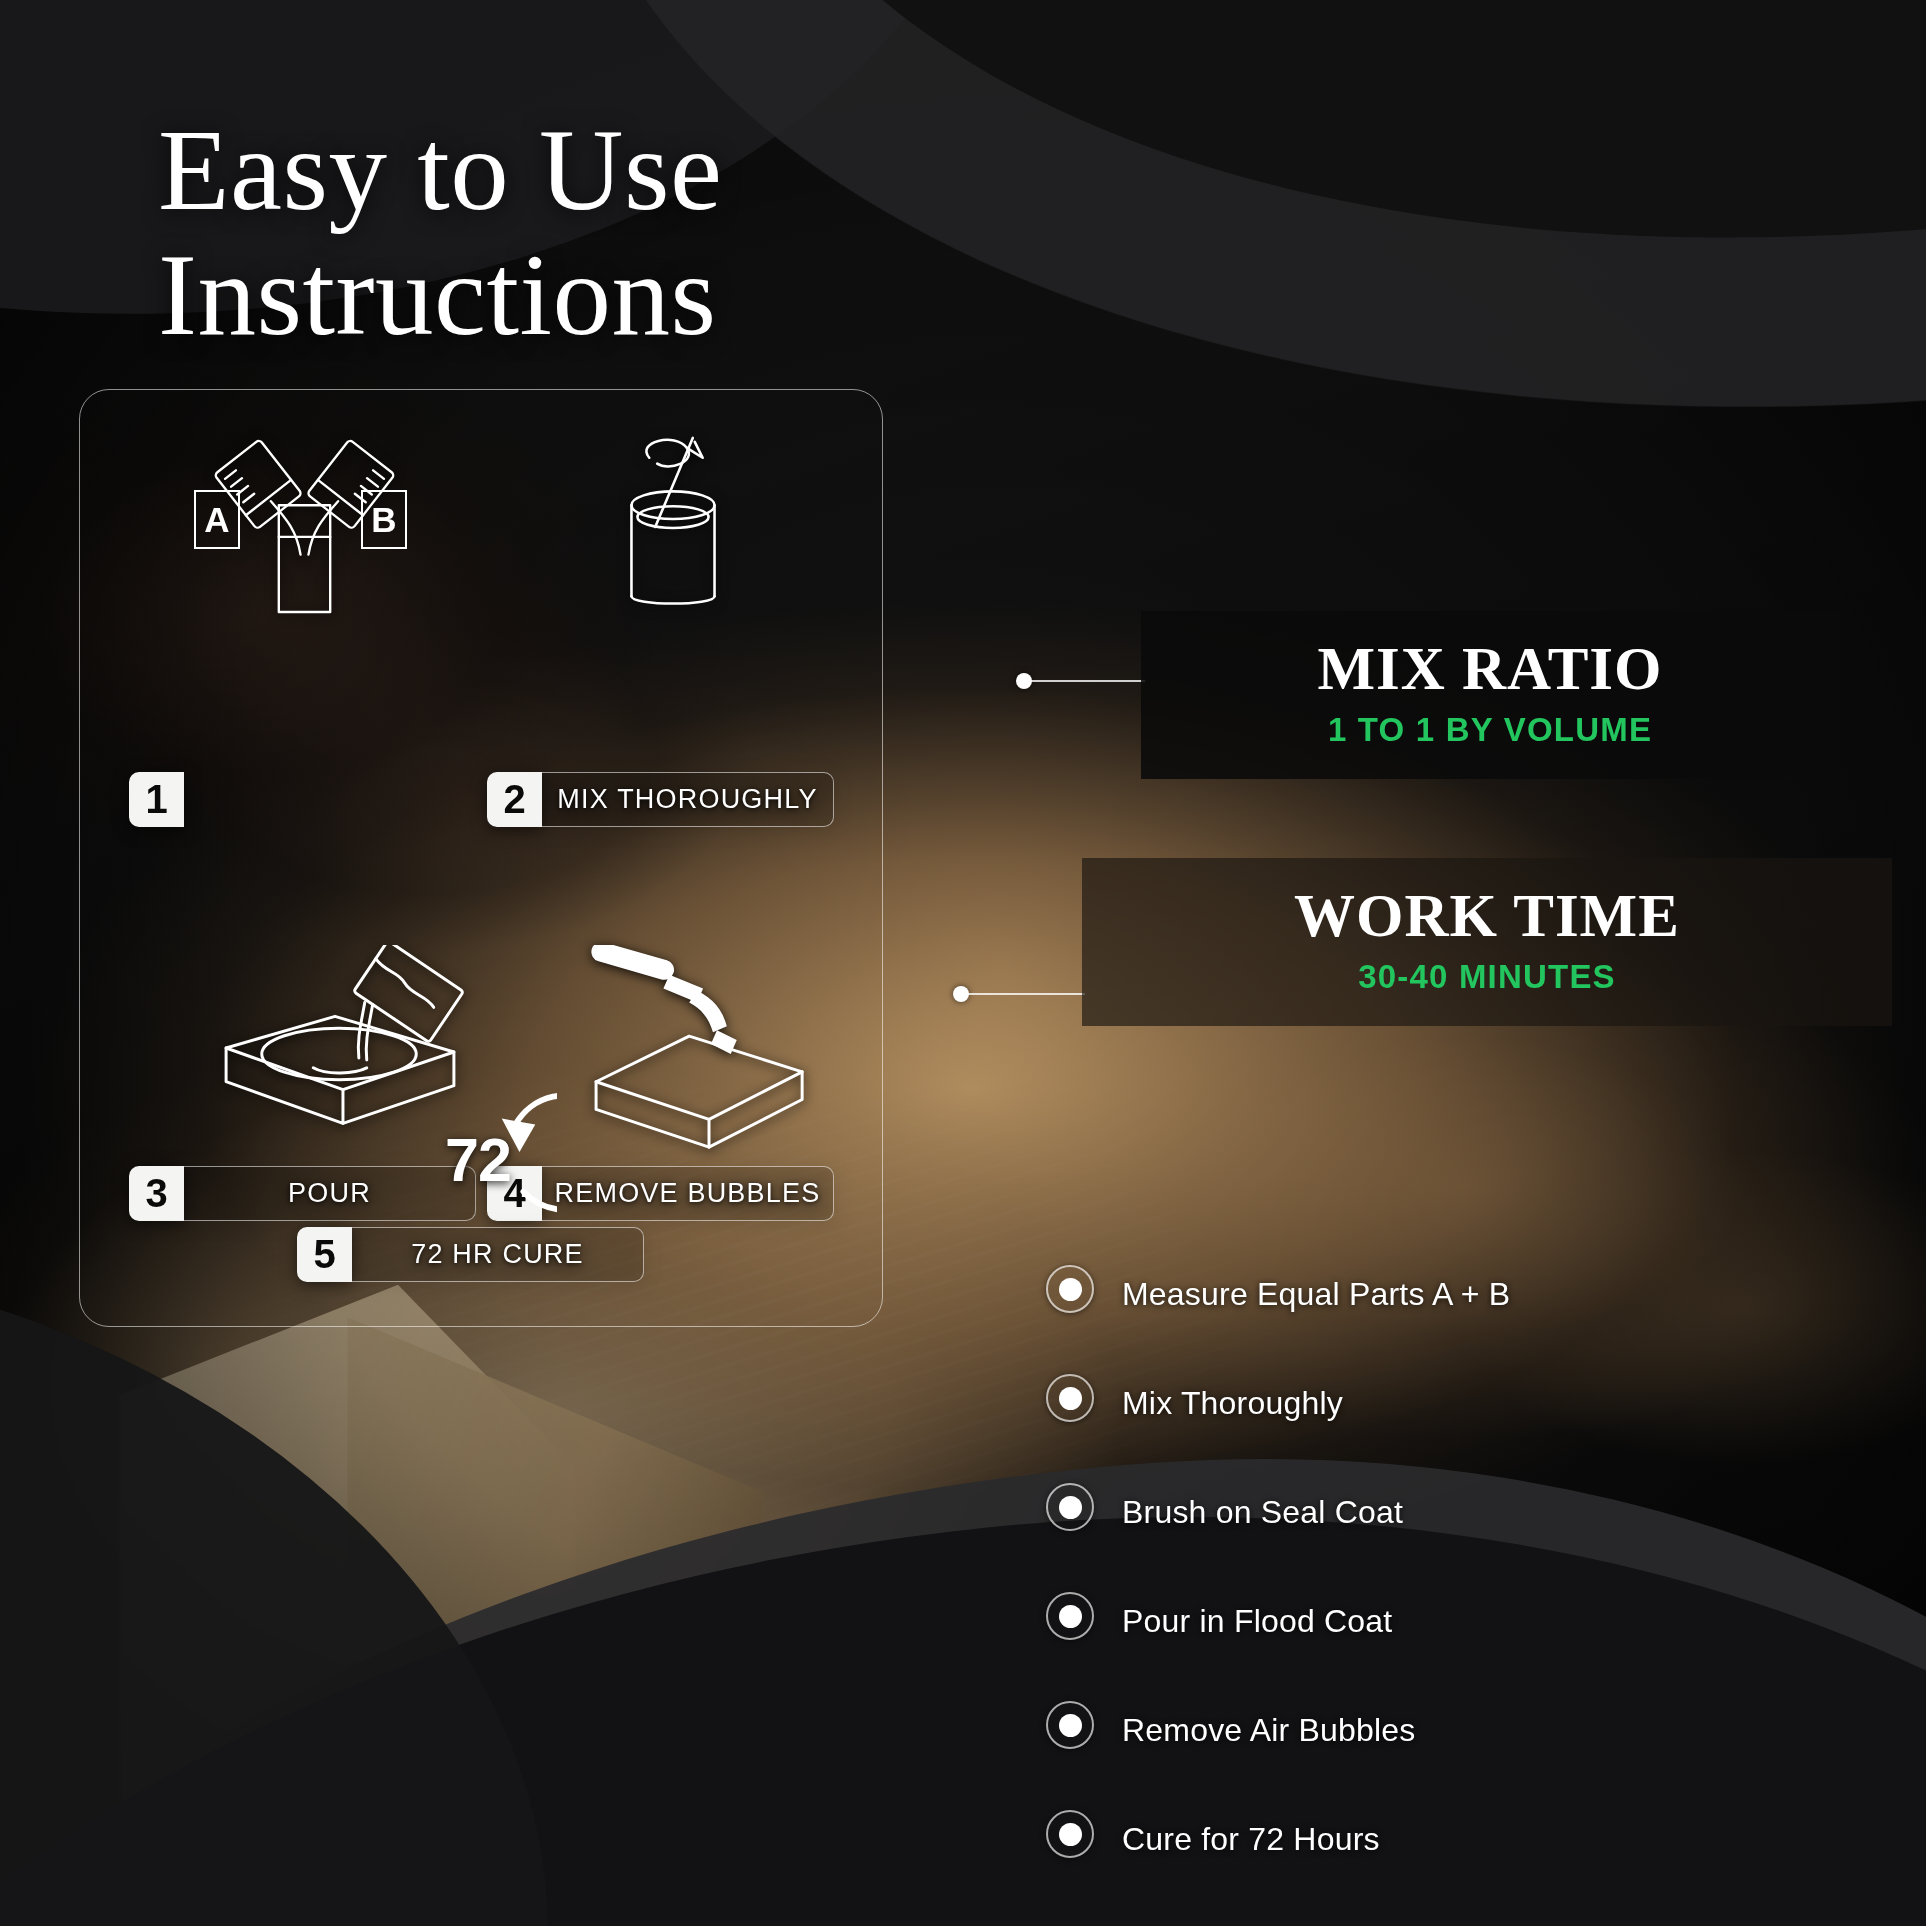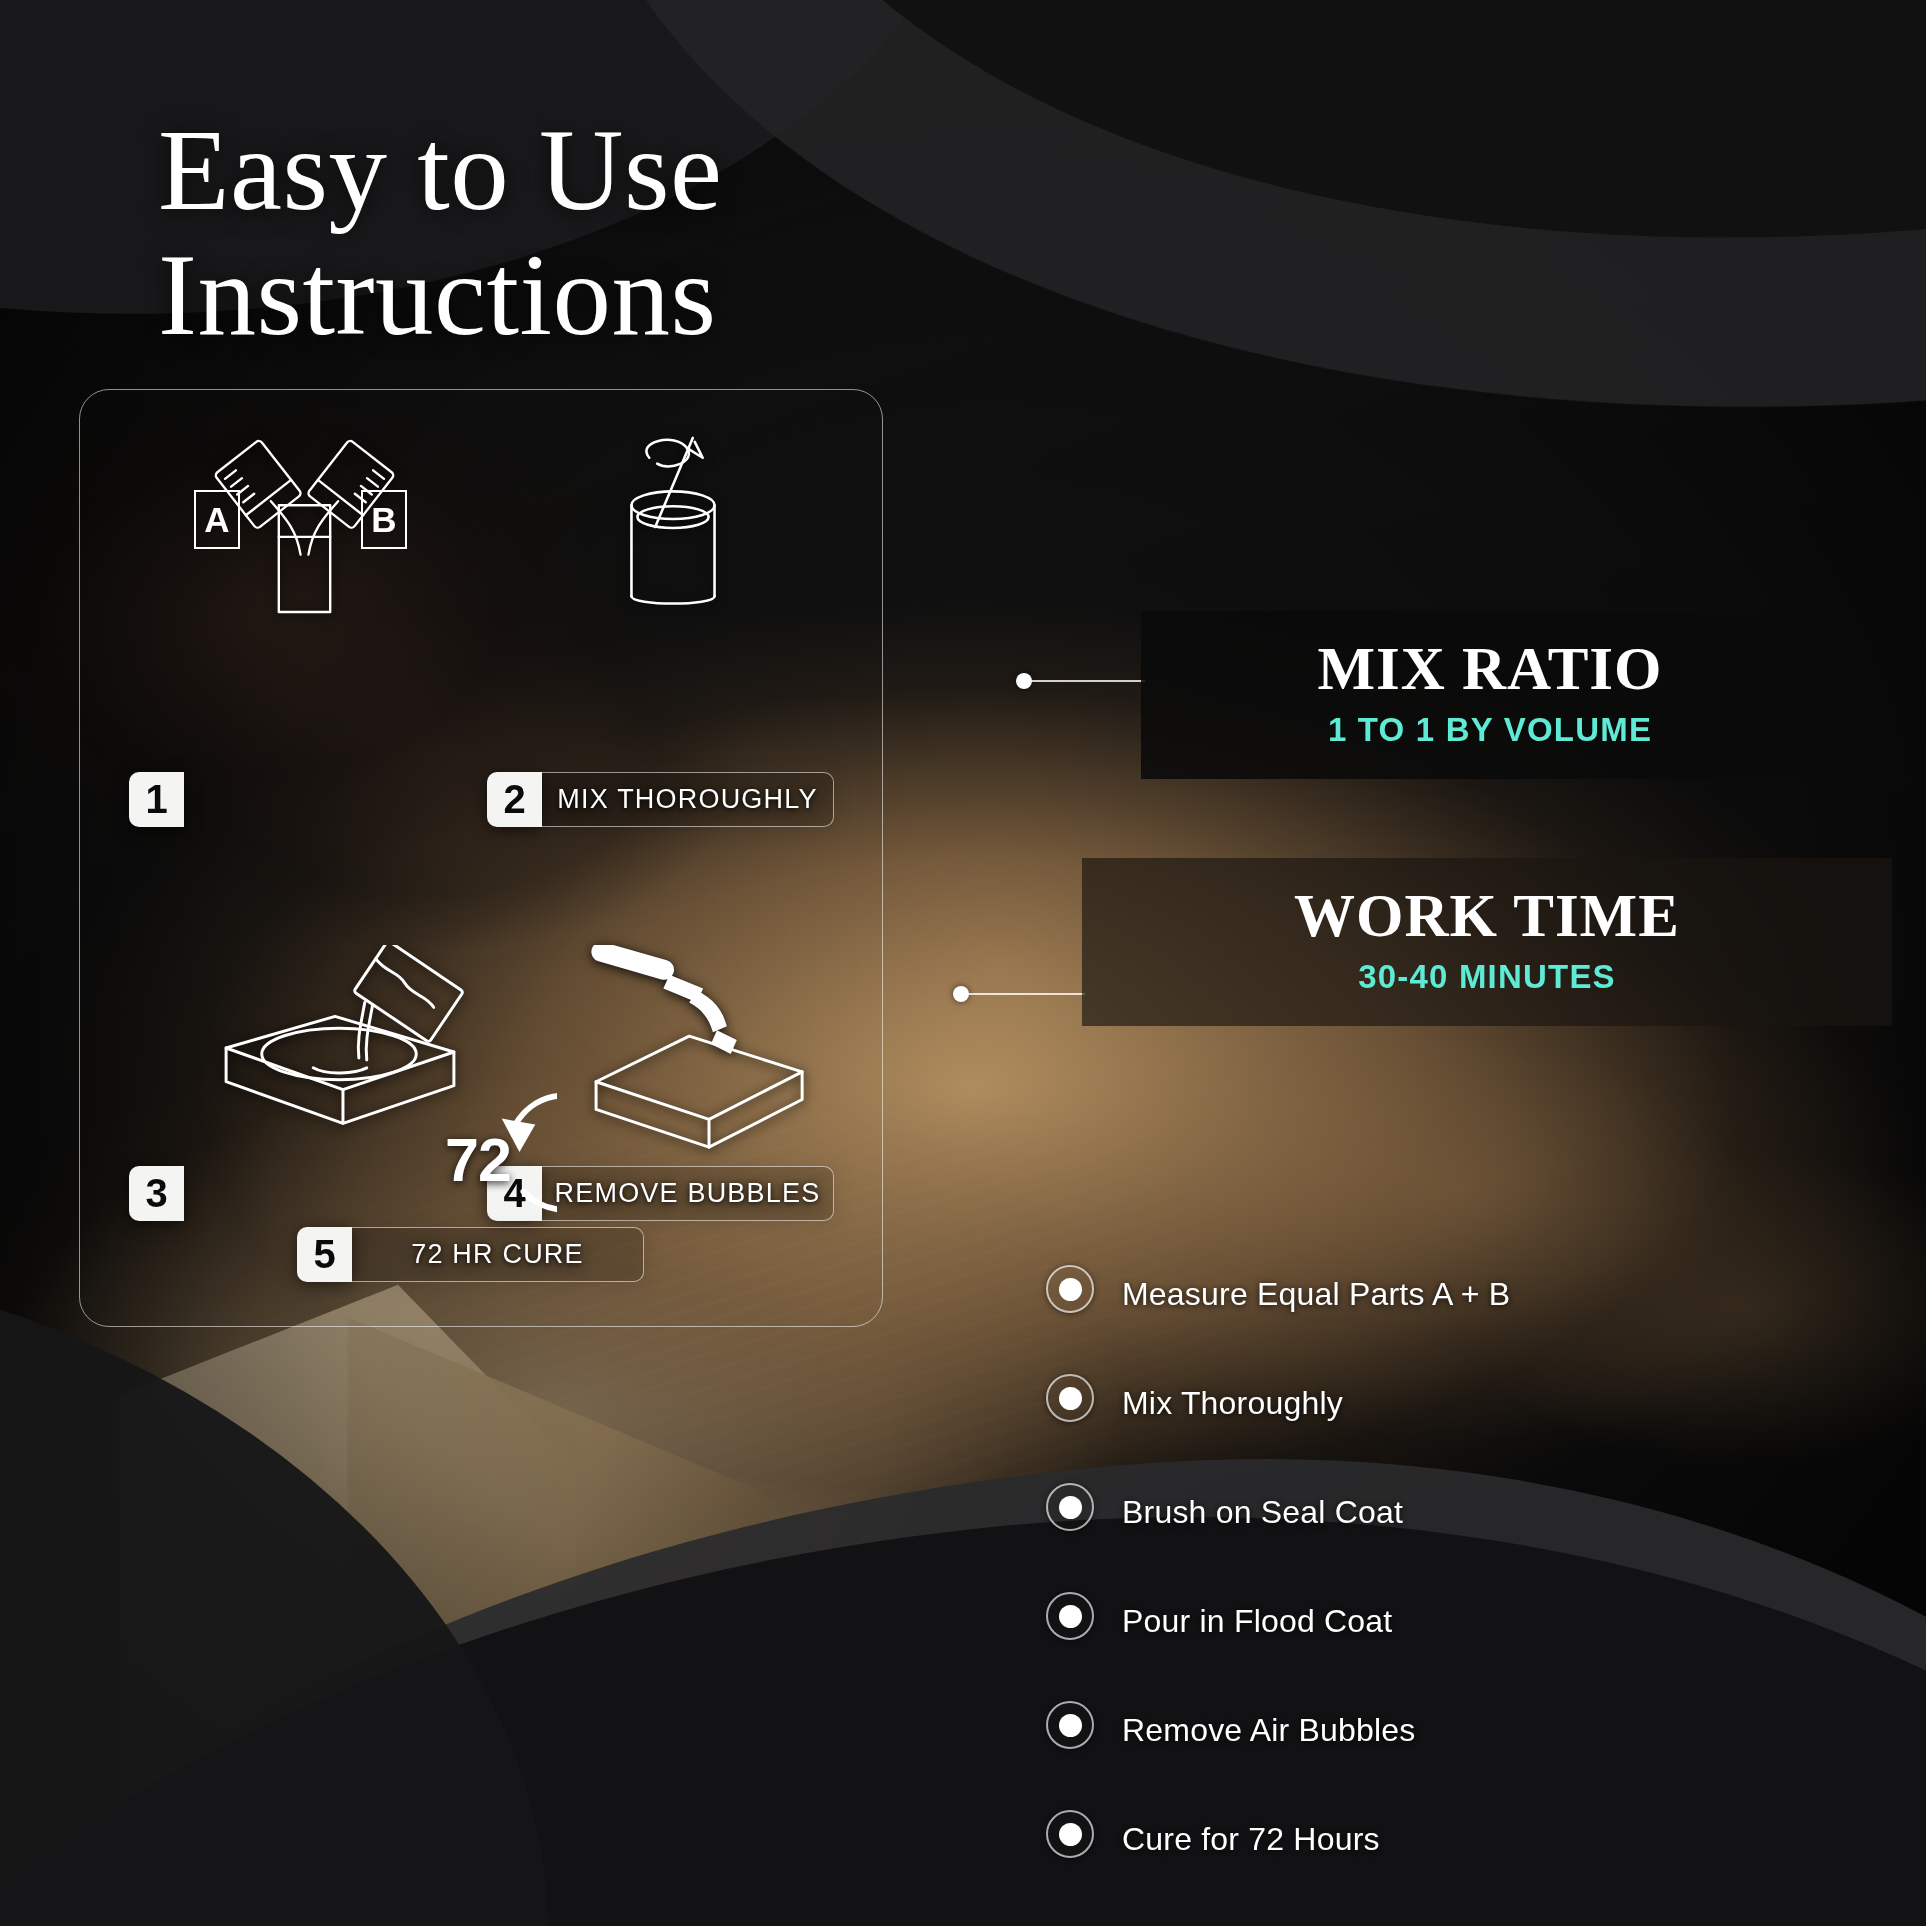--- a/index.html
+++ b/index.html
@@ -183,21 +183,21 @@
     font-weight:bold;
   }
   .callout .c-title{
     font-family:"Liberation Serif", serif;
     color:#fff;
     font-size:61px;
     line-height:1.05;
     letter-spacing:1px;
   }
   .callout .c-sub{
-    color:#5eead4;
+    color:#22c55e;
     font-size:33px;
     letter-spacing:1.2px;
     margin-top:10px;
   }
   .callout-mix{
     left:1141px;top:611px;width:698px;
     background:rgba(10,10,10,0.88);
   }
   .callout-work{
     left:1082px;top:858px;width:810px;
@@ -356,20 +356,21 @@
 
       <path d="M10 138 L104 92 L218 128 L124 176 Z"></path>
 
       <path d="M10 138 L10 166 L124 204 L124 176"></path>
       <path d="M218 128 L218 156 L124 204"></path>
     </svg>
   </div>
 
   <div class="step-bar" style="left:129px;top:1166px;width:347px;">
     <div class="step-num">3</div>
+    <div class="step-label">POUR</div>
   </div>
   <div class="step-bar" style="left:487px;top:1166px;width:347px;">
     <div class="step-num">4</div>
     <div class="step-label">REMOVE BUBBLES</div>
   </div>
 
   <div class="cure-ring">
     <svg width="158" height="158" viewBox="0 0 160 160" fill="none" stroke="#ffffff" stroke-width="6" stroke-linecap="round">
       <path d="M126 112 A58 58 0 1 0 118 44"></path>
       <g fill="#ffffff" stroke="none">

